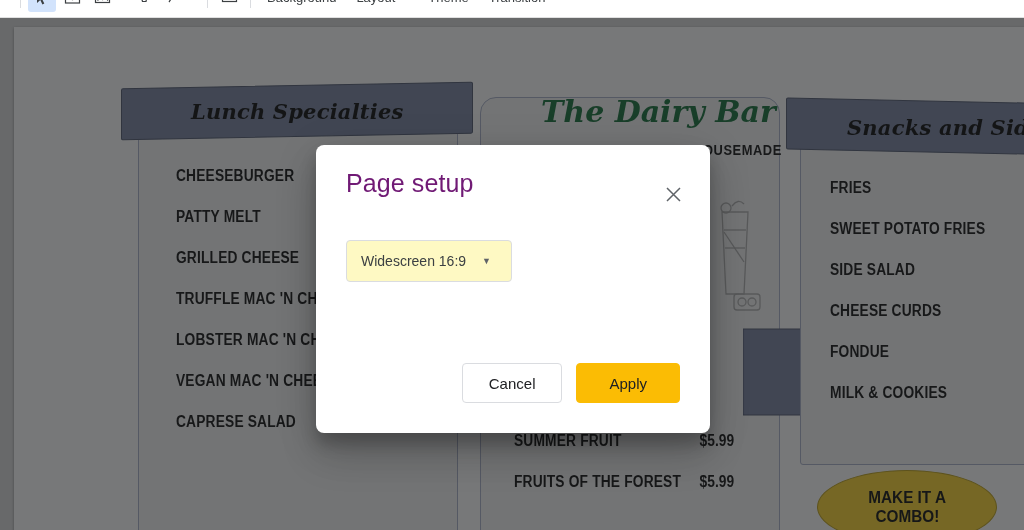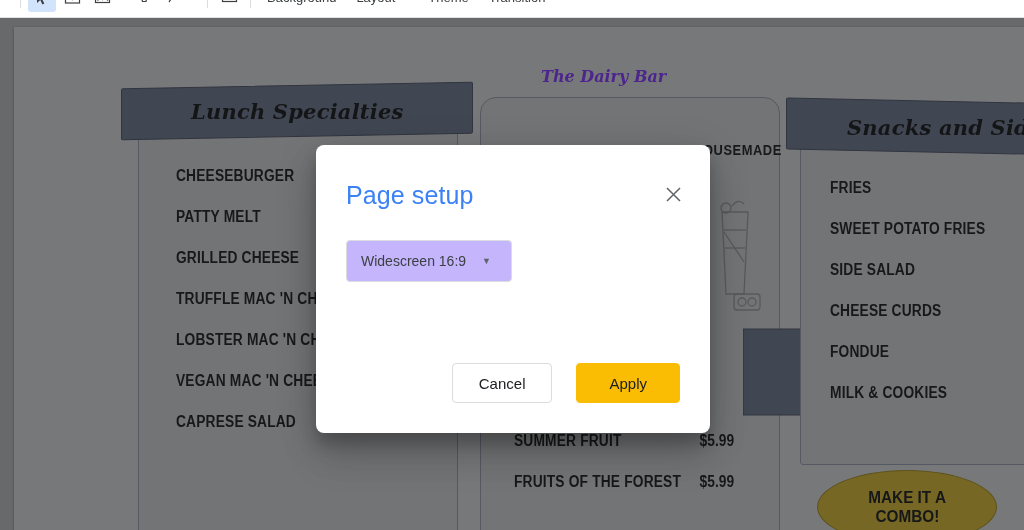--- a/index.html
+++ b/index.html
@@ -85,22 +85,23 @@
     font-family: "DejaVu Serif", serif;
     font-style: italic; font-weight: bold;
     font-size: 21px; color: #0d0d0d;
     letter-spacing: .2px;
     white-space: nowrap;
   }
   .section-title {
     position: absolute;
     font-family: "DejaVu Serif", serif;
     font-style: italic; font-weight: bold;
-    font-size: 16px; color: #6d28d9;
-    white-space: nowrap;
+    font-size: 30px; color: #14532d;
+    white-space: nowrap;
+    margin-top: 27px;
   }
   .intro-text {
     position: absolute;
     font-family: "Liberation Sans Narrow", "Liberation Sans", sans-serif;
     font-size: 14px; font-weight: bold;
     letter-spacing: .6px; color: #141414;
     transform: scaleX(.92); transform-origin: left center;
     white-space: nowrap;
   }
 
@@ -154,45 +155,45 @@
   .dialog {
     position: absolute;
     left: 316px; top: 145px;
     width: 394px; height: 288px;
     background: #ffffff;
     border-radius: 8px;
     box-shadow: 0 11px 15px rgba(0,0,0,.2), 0 9px 46px rgba(0,0,0,.12), 0 24px 38px rgba(0,0,0,.14);
     z-index: 50;
   }
   .dlg-title {
-    position: absolute; left: 30px; top: 36px;
-    font-size: 25px; color: #3b82f6; font-weight: 400;
+    position: absolute; left: 30px; top: 24px;
+    font-size: 25px; color: #701a75; font-weight: 400;
     letter-spacing: .1px;
   }
   .dlg-close {
     position: absolute; right: 24px; top: 36px;
     width: 26px; height: 26px;
     display: flex; align-items: center; justify-content: center;
     cursor: pointer; color: #5f6368; border-radius: 50%;
   }
   .dlg-select {
     position: absolute; left: 30px; top: 95px;
     height: 42px; min-width: 166px;
     border: 1px solid #dadce0; border-radius: 4px;
     display: flex; align-items: center;
     padding: 8px 14px; cursor: pointer;
-    background: #c4b5fd;
+    background: #fef9c3;
   }
   .dlg-select-label { font-size: 14px; color: #3c4043; }
   .dlg-select-caret {
     margin-left: 16px; font-size: 9px; color: #5f6368; line-height: 1;
   }
   .dlg-actions {
     position: absolute; right: 30px; bottom: 30px;
-    display: flex; gap: 24px;
+    display: flex; gap: 14px;
   }
   .btn {
     height: 40px; border-radius: 4px;
     display: flex; align-items: center; justify-content: center;
     font-size: 15px; cursor: pointer;
     padding: 0 26px; white-space: nowrap;
   }
   .btn-cancel {
     background: #ffffff; border: 1px solid #dadce0; color: #202124;
   }

